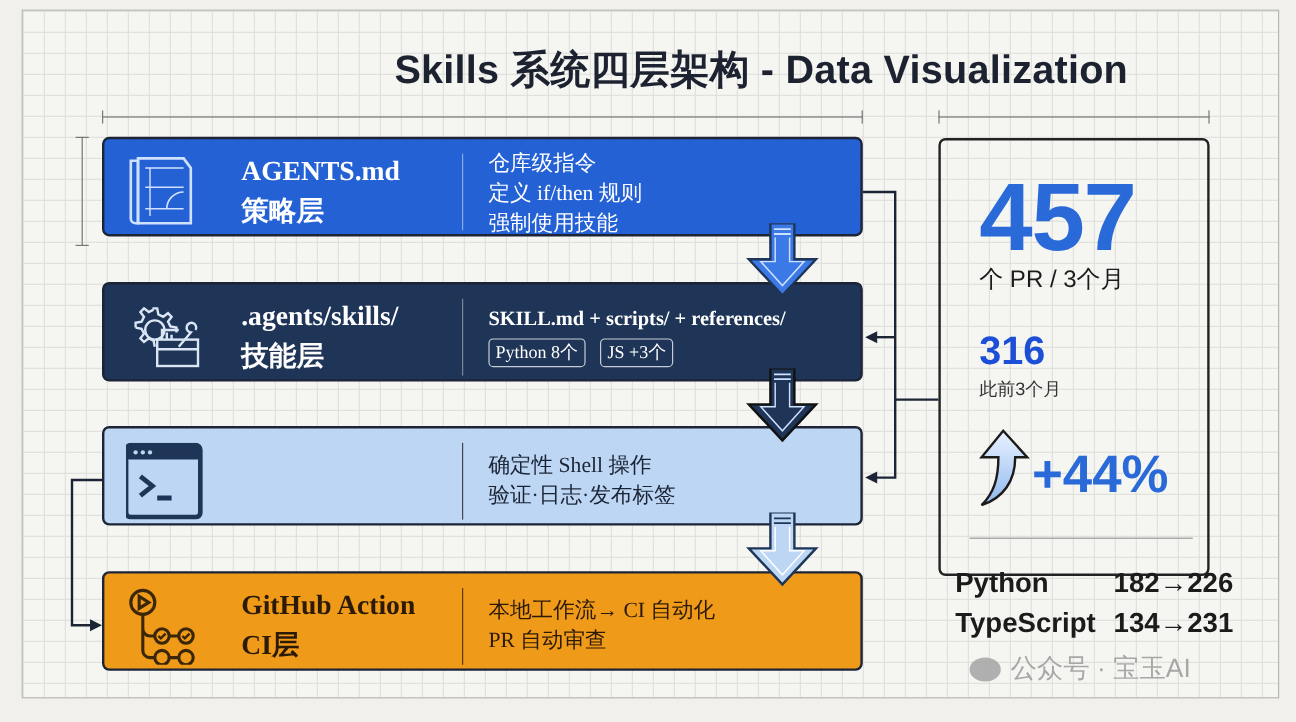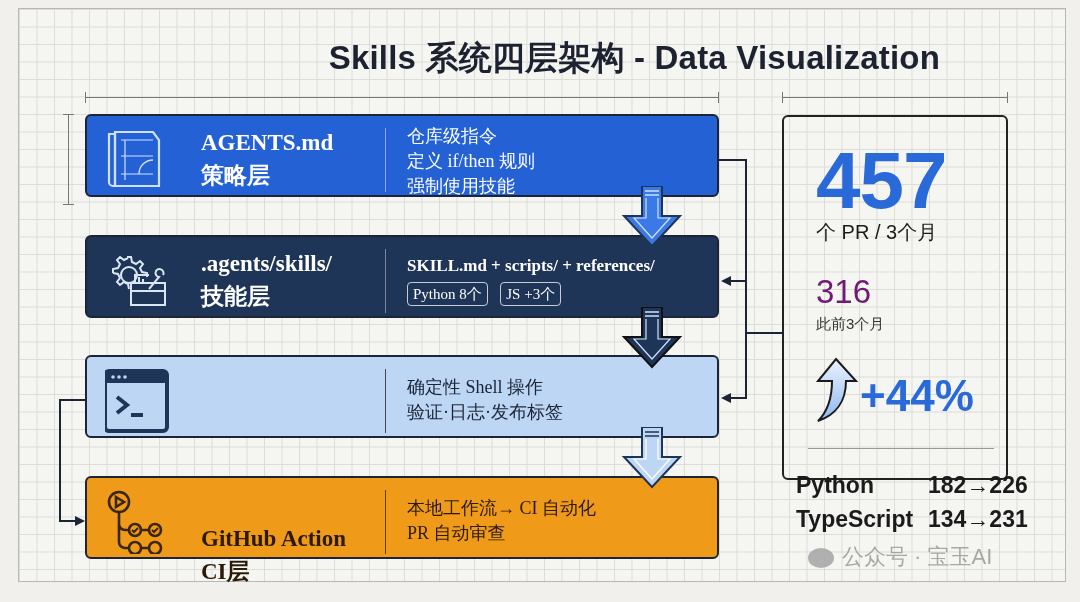--- a/index.html
+++ b/index.html
@@ -26,21 +26,21 @@
   .l2 .sep{background:rgba(255,255,255,0.4);}
   .l3{top:355px;background:#bcd6f4;color:#1b2435;}
   .l3 .sep{background:#445;}
   .l4{top:476px;background:#f09a1a;color:#2b1a06;}
   .l4 .sep{background:#5a3a10;}
   .tag{display:inline-block;border:1px solid rgba(255,255,255,0.75);border-radius:4px;padding:0 5px;font-size:15px;line-height:22px;margin-right:8px;margin-top:4px;}
   .arrow{position:absolute;width:64px;height:62px;}
   .stats{position:absolute;left:782px;top:115px;width:226px;height:365px;border:2px solid #222;border-radius:6px;box-sizing:border-box;}
   .big{position:absolute;left:32px;top:22px;font-size:80px;font-weight:bold;color:#2a6ad8;line-height:84px;letter-spacing:-1px;}
   .big-label{position:absolute;left:32px;top:102px;font-size:20px;font-weight:normal;color:#1b1b1b;}
-  .prev{position:absolute;left:32px;top:156px;font-size:33px;font-weight:normal;color:#701a75;}
+  .prev{position:absolute;left:32px;top:156px;font-size:33px;font-weight:bold;color:#1d4ed8;}
   .prev-label{position:absolute;left:32px;top:198px;font-size:15px;color:#333;}
   .pct{position:absolute;left:76px;top:254px;font-size:44px;font-weight:bold;color:#2a6ad8;}
   .divider{position:absolute;left:24px;top:331px;width:186px;height:1px;background:#999;}
   .row{position:absolute;left:12px;font-size:23px;font-weight:bold;color:#1b1b1b;text-align:center;}
   .row .v{position:absolute;left:112px;white-space:nowrap;margin-left:20px;}
   .wm{position:absolute;left:808px;top:542px;font-size:22px;color:#9a9a9a;opacity:0.85;}
 </style>
 </head>
 <body>
 
@@ -137,21 +137,21 @@
       <path d="M11 7 l8 5 l-8 5 z"></path>
       <path d="M14 22 v30 a6 6 0 0 0 6 6 h4 M14 34 a6 6 0 0 0 6 6 h4"></path>
       <circle cx="30" cy="40" r="6"></circle>
         <circle cx="50" cy="40" r="6"></circle>
       <circle cx="30" cy="58" r="6"></circle>
         <circle cx="50" cy="58" r="6"></circle>
       <path d="M36 40 h8 M36 58 h8"></path>
       <path d="M27 40 l2 2 l4 -4 M47 40 l2 2 l4 -4" stroke-width="2"></path>
     </g>
   </svg>
-  <div class="name" style="color:#2b1a06;margin-top:34px;">
+  <div class="name" style="color:#2b1a06;">
     <div>GitHub Action</div>
     <div>CI层</div>
   </div>
   <div class="sep"></div>
   <div class="desc" style="top:18px;">
     <div>本地工作流→ CI 自动化</div>
     <div>PR 自动审查</div>
   </div>
 </div>
 

